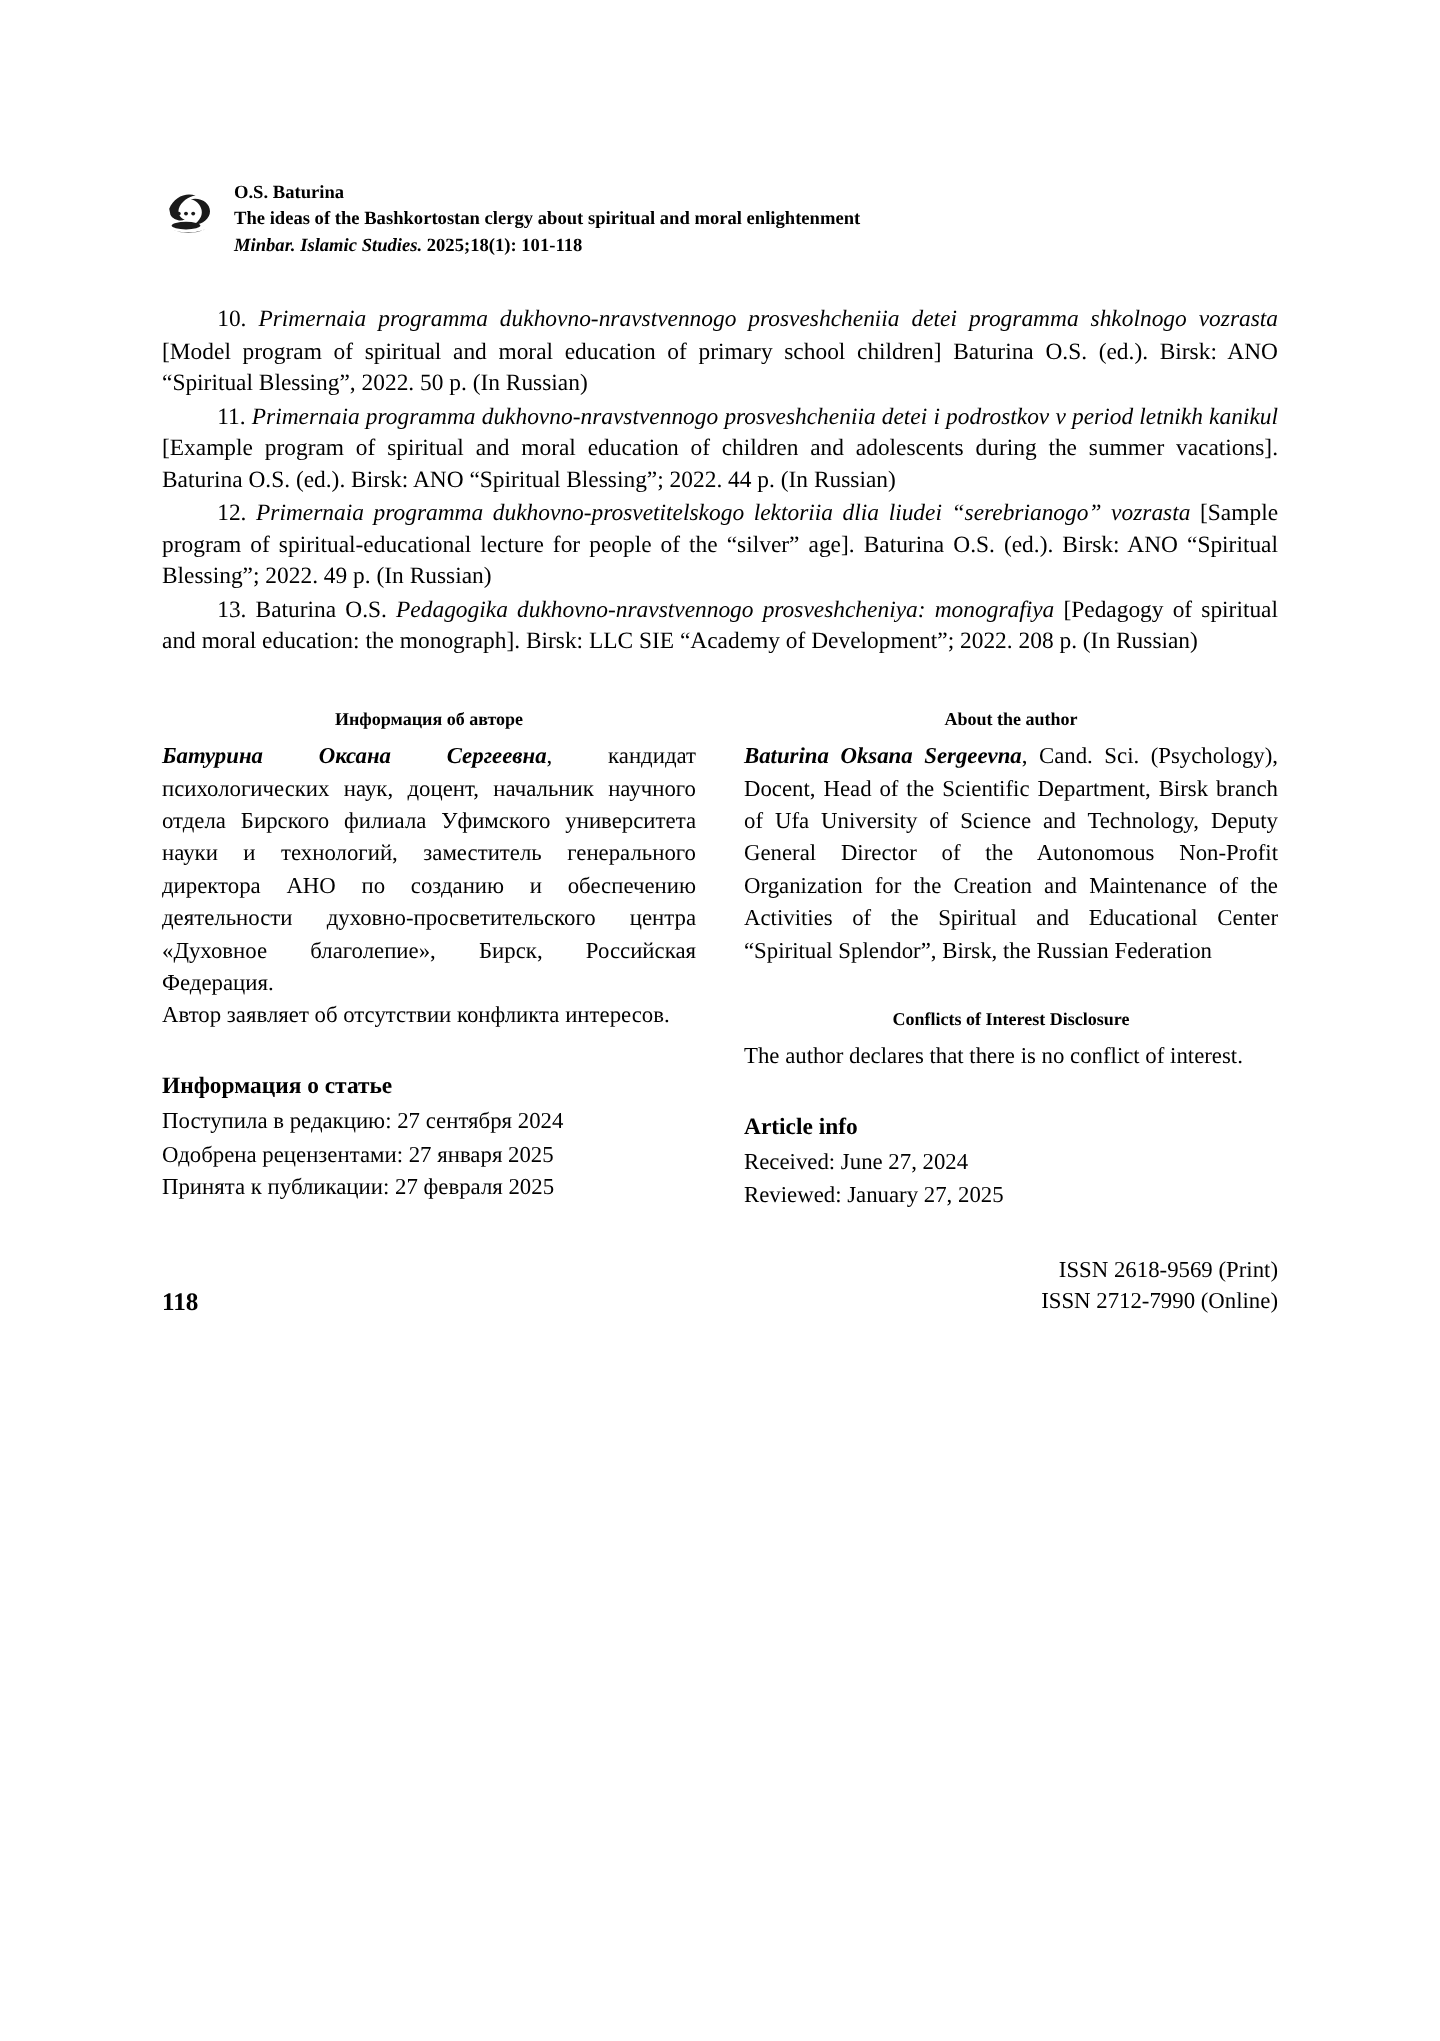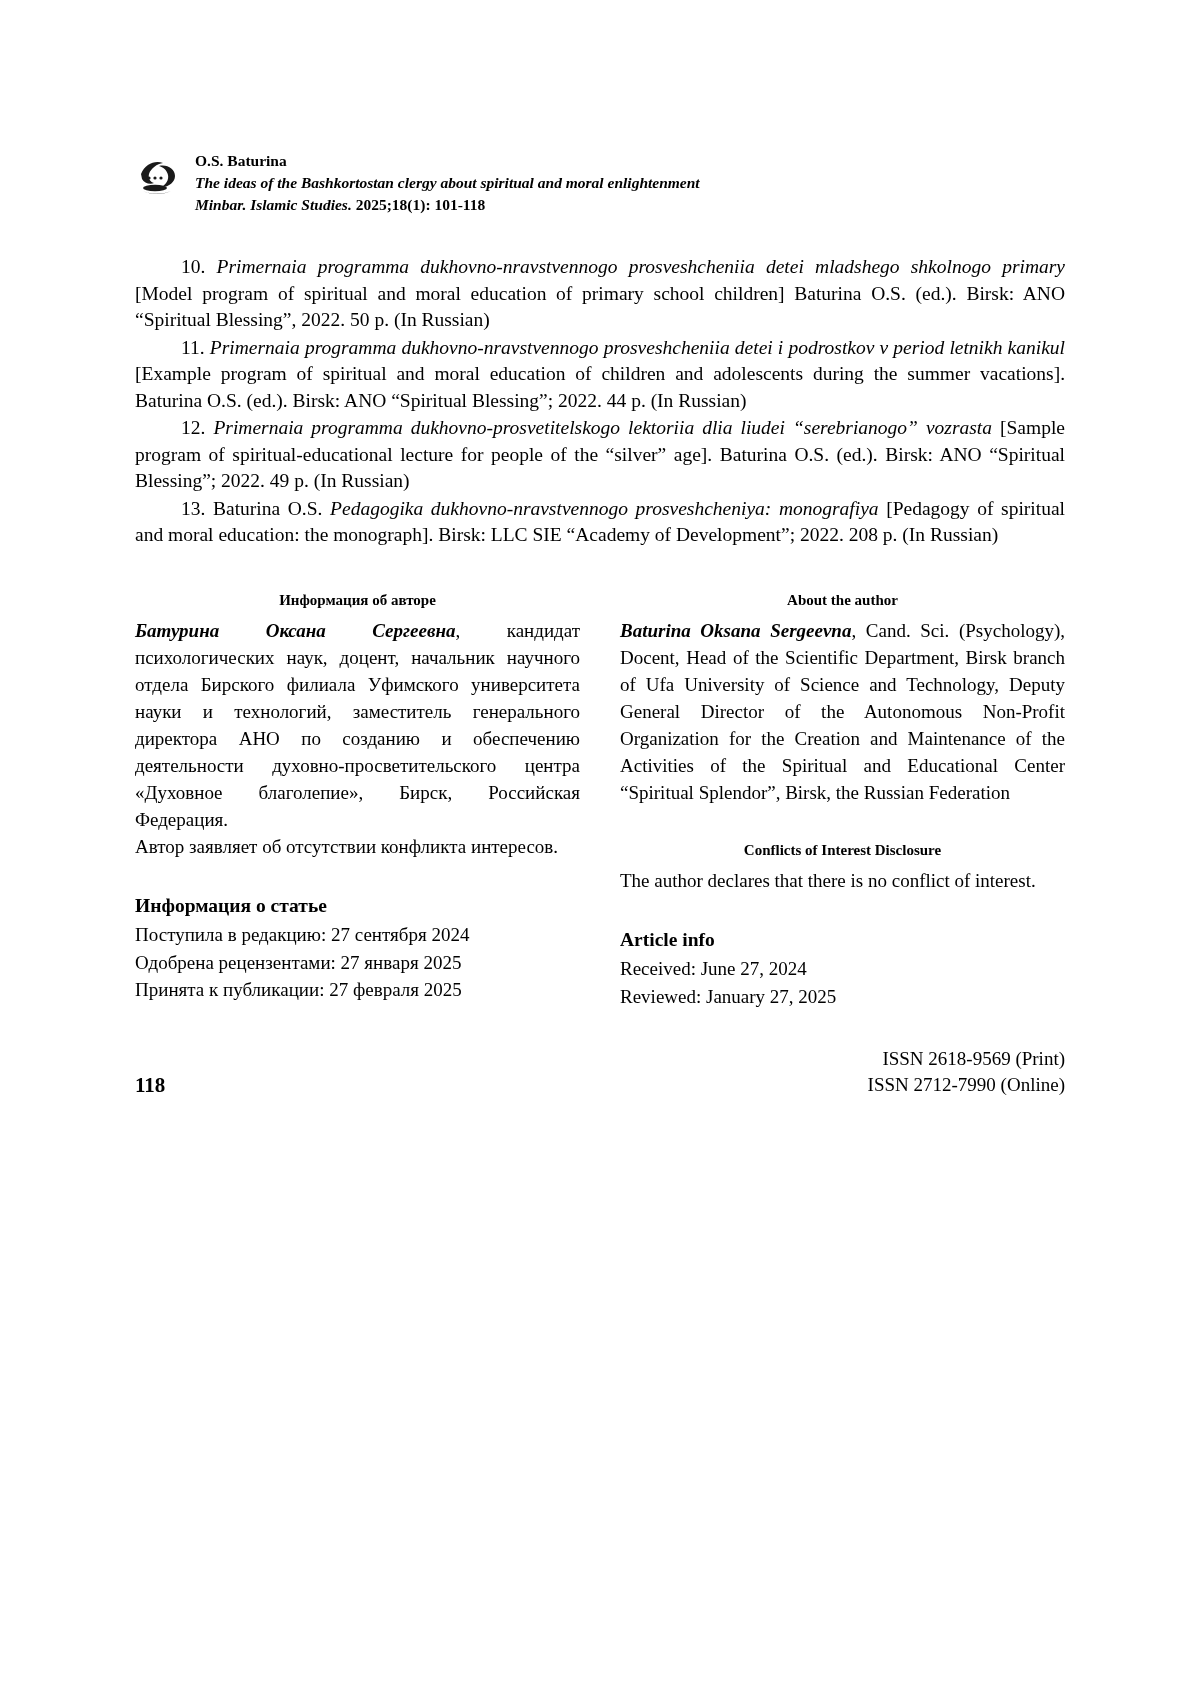--- a/index.html
+++ b/index.html
@@ -36,21 +36,21 @@
     flex: 0 0 46px;
     position: relative;
     margin-top: 4px;
   }
   .runhead-lines {
     font-size: 15.5px;
     line-height: 1.42;
     font-weight: bold;
   }
   .runhead-lines .l1 { font-weight: bold; }
-  .runhead-lines .l2 { font-weight: bold; font-style: italic; }
+  .runhead-lines .l2 { font-weight: bold; }
   .runhead-lines .l3 { font-weight: bold; font-style: italic; }
   .runhead-lines .l3 .nonital { font-style: normal; }
 
   
   .refs {
     font-size: 19.5px;
     line-height: 1.36;
     text-align: justify;
   }
   .ref {
@@ -137,21 +137,21 @@
       </svg>
     </div>
     <div class="runhead-lines">
       <div class="l1">O.S. Baturina</div>
       <div class="l2">The ideas of the Bashkortostan clergy about spiritual and moral enlightenment</div>
       <div class="l3"><span>Minbar. Islamic Studies.</span><span class="nonital"> 2025;18(1): 101-118</span></div>
     </div>
   </div>
 
   <div class="refs">
-    <div class="ref"><span>10.</span> <i>Primernaia programma dukhovno-nravstvennogo prosveshcheniia detei mladshego shkolnogo primary</i><span> [Model program of spiritual and moral education of primary school children] Baturina O.S. (ed.). Birsk: ANO “Spiritual Blessing”, 2022. 50 p. (In Russian)</span></div>
+    <div class="ref"><span>10.</span> <i>Primernaia programma dukhovno-nravstvennogo prosveshcheniia detei programma shkolnogo vozrasta</i><span> [Model program of spiritual and moral education of primary school children] Baturina O.S. (ed.). Birsk: ANO “Spiritual Blessing”, 2022. 50 p. (In Russian)</span></div>
     <div class="ref"><span>11.</span> <i>Primernaia programma dukhovno-nravstvennogo prosveshcheniia detei i podrostkov v period letnikh kanikul</i><span> [Example program of spiritual and moral education of children and adolescents during the summer vacations]. Baturina O.S. (ed.). Birsk: ANO “Spiritual Blessing”; 2022. 44 p. (In Russian)</span></div>
     <div class="ref"><span>12.</span> <i>Primernaia programma dukhovno-prosvetitelskogo lektoriia dlia liudei “serebrianogo” vozrasta</i><span> [Sample program of spiritual-educational lecture for people of the “silver” age]. Baturina O.S. (ed.). Birsk: ANO “Spiritual Blessing”; 2022. 49 p. (In Russian)</span></div>
     <div class="ref"><span>13. Baturina O.S. </span><i>Pedagogika dukhovno-nravstvennogo prosveshcheniya: monografiya</i><span> [Pedagogy of spiritual and moral education: the monograph]. Birsk: LLC SIE “Academy of Development”; 2022. 208 p. (In Russian)</span></div>
   </div>
 
   <div class="cols">
 
     <div class="col">
       <div class="sec-title">Информация об авторе</div>
       <div class="body-text"><span class="nm">Батурина Оксана Сергеевна</span><span>, кандидат психологических наук, доцент, начальник научного отдела Бирского филиала Уфимского университета науки и технологий, заместитель генерального директора АНО по созданию и обеспечению деятельности духовно-просветительского центра «Духовное благолепие», Бирск, Российская Федерация.</span></div>

